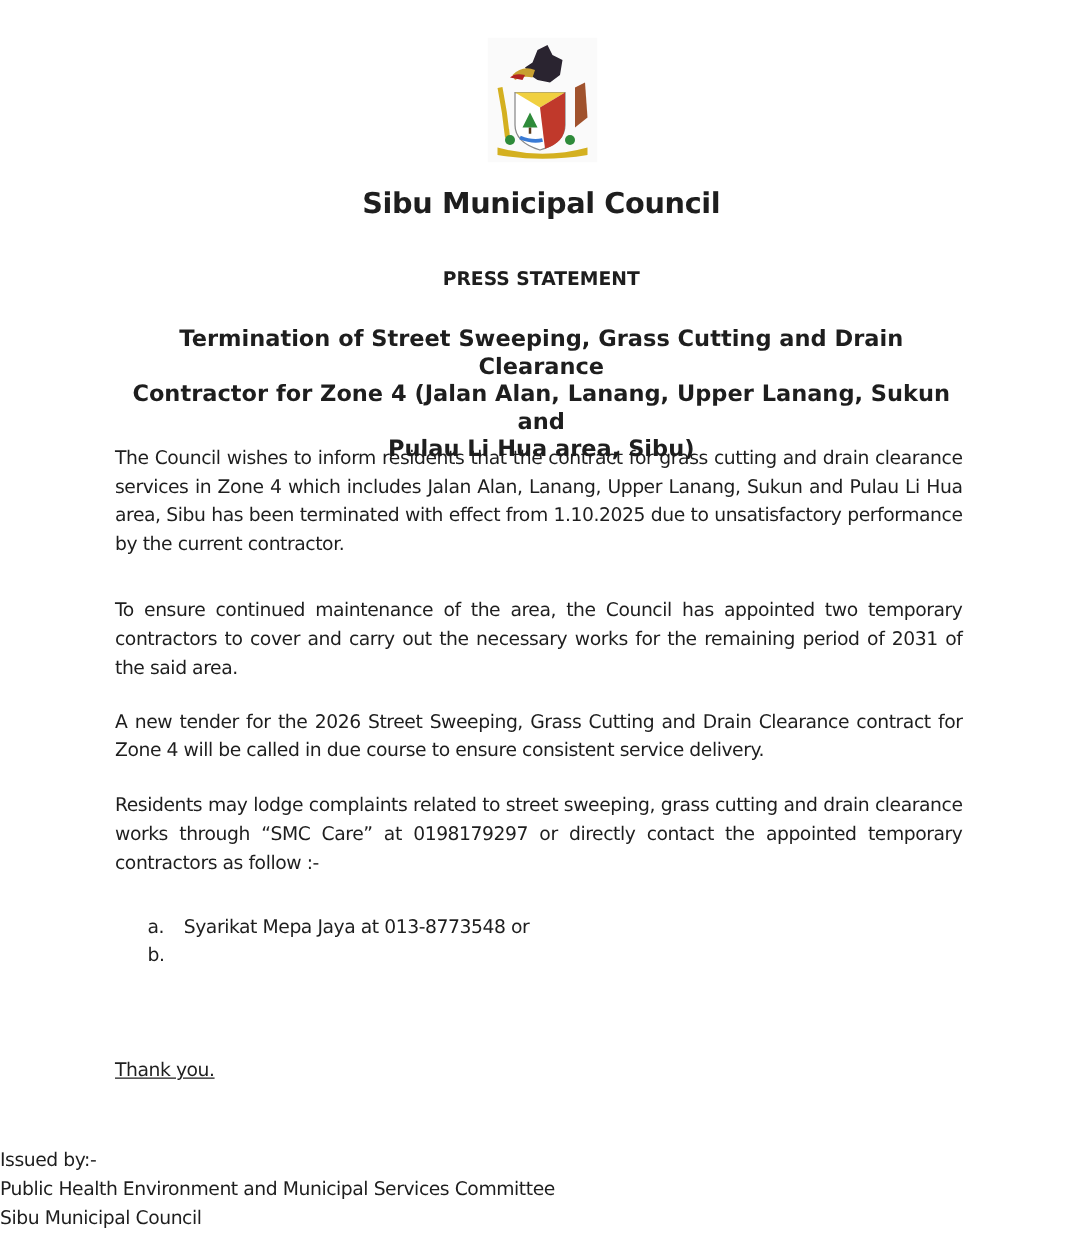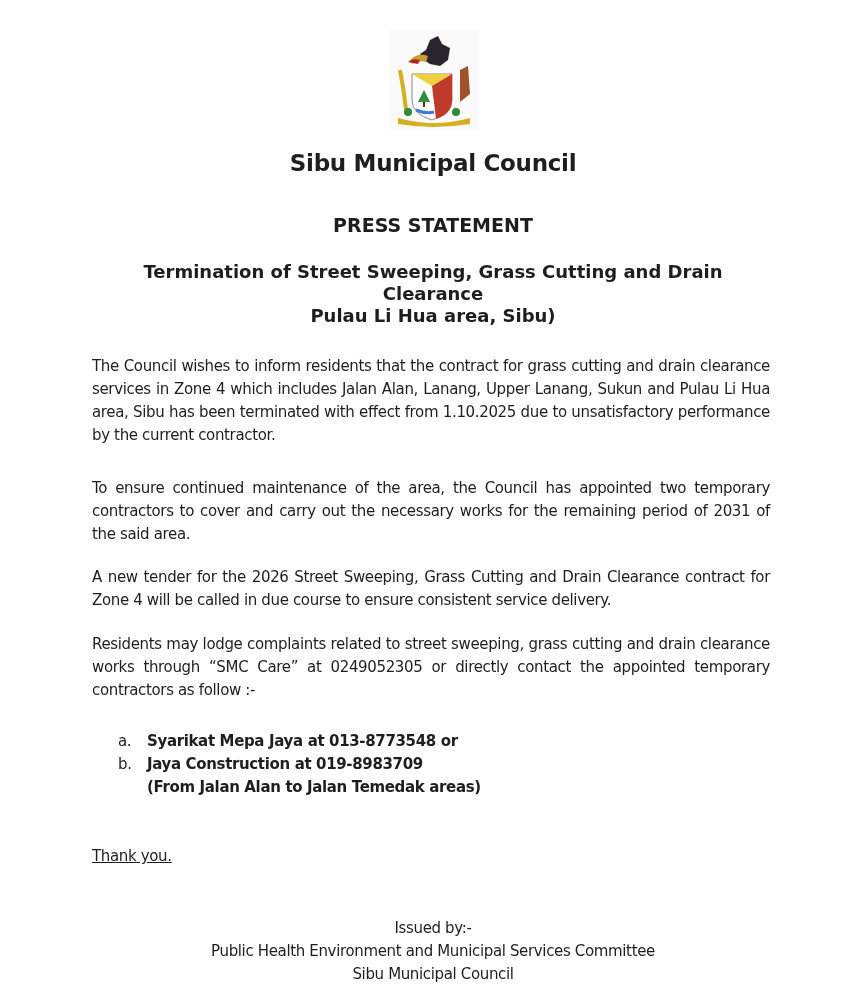--- a/index.html
+++ b/index.html
@@ -11,48 +11,48 @@
   }
   .logo {
     position: absolute; left: 390px; top: 30px; width: 88px; height: 100px;
   }
   .council-title {
     position: absolute; left: 0; right: 0; top: 150px;
     text-align: center; font-size: 23px; font-weight: bold; letter-spacing: -0.3px;
   }
   .press-heading {
     position: absolute; left: 0; right: 0; top: 214px;
-    text-align: center; font-size: 19px; font-weight: bold;
+    text-align: center; font-size: 15px; font-weight: bold;
   }
   .subject {
     position: absolute; left: 92px; right: 92px; top: 261px;
     text-align: center; font-size: 18px; font-weight: bold; line-height: 22px;
   }
   .para {
     position: absolute; left: 92px; width: 678px;
     font-size: 15px; line-height: 23px; text-align: justify;
     letter-spacing: -0.35px;
   }
   .p1 { top: 355px; }
   .p2 { top: 477px; }
   .p3 { top: 566px; }
   .p4 { top: 633px; }
   .contacts {
     position: absolute; left: 118px; top: 730px; width: 500px;
     font-size: 15px; line-height: 23px; letter-spacing: -0.35px;
   }
   .contact { display: flex; }
   .contact .marker { width: 29px; flex: none; }
-  .contact .lines div { white-space: nowrap; font-weight: bold; }
+  .contact .lines div { white-space: nowrap; }
   .thanks {
     position: absolute; left: 92px; top: 847px; font-size: 15px; letter-spacing: -0.35px; text-decoration: underline;
   }
   .issued {
     position: absolute; left: 0; right: 0; top: 917px;
-    text-align: center; font-size: 15px; line-height: 23px; letter-spacing: -0.35px;
+    text-align: left; font-size: 15px; line-height: 23px; letter-spacing: -0.35px;
   }
 </style>
 </head>
 <body>
 
 <div class="logo">
   <svg width="88" height="100" viewBox="0 0 88 100">
     <rect x="0" y="0" width="88" height="100" fill="#fafafa"></rect>
 
     <path d="M40 10 L48 6 L52 14 L60 18 L58 30 L50 36 L40 34 L34 30 L30 24 L36 20 Z" fill="#2a2430"></path>
@@ -73,41 +73,38 @@
     <circle cx="18" cy="82" r="4" fill="#2e8b3a"></circle>
     <circle cx="66" cy="82" r="4" fill="#2e8b3a"></circle>
   </svg>
 </div>
 
 <div class="council-title">Sibu Municipal Council</div>
 <div class="press-heading">PRESS STATEMENT</div>
 
 <div class="subject">
   <div>Termination of Street Sweeping, Grass Cutting and Drain Clearance</div>
+  <div>Contractor for Zone 4 (Jalan Alan, Lanang, Upper Lanang, Sukun and</div>
   <div>Pulau Li Hua area, Sibu)</div>
 </div>
 
 <div class="para p1">The Council wishes to inform residents that the contract for grass cutting and drain clearance services in Zone 4 which includes Jalan Alan, Lanang, Upper Lanang, Sukun and Pulau Li Hua area, Sibu has been terminated with effect from 1.10.2025 due to unsatisfactory performance by the current contractor.</div>
 <div class="para p2">To ensure continued maintenance of the area, the Council has appointed two temporary contractors to cover and carry out the necessary works for the remaining period of 2031 of the said area.</div>
 <div class="para p3">A new tender for the 2026 Street Sweeping, Grass Cutting and Drain Clearance contract for Zone 4 will be called in due course to ensure consistent service delivery.</div>
-<div class="para p4">Residents may lodge complaints related to street sweeping, grass cutting and drain clearance works through “SMC Care” at 0249052305 or directly contact the appointed temporary contractors as follow :-</div>
+<div class="para p4">Residents may lodge complaints related to street sweeping, grass cutting and drain clearance works through “SMC Care” at 0198179297 or directly contact the appointed temporary contractors as follow :-</div>
 
 <div class="contacts">
   <div class="contact">
     <span class="marker">a.</span>
     <div class="lines">
       <div>Syarikat Mepa Jaya at 013-8773548 or</div>
     </div>
   </div>
   <div class="contact">
     <span class="marker">b.</span>
-    <div class="lines">
-      <div>Jaya Construction at 019-8983709</div>
-      <div>(From Jalan Alan to Jalan Temedak areas)</div>
-    </div>
   </div>
 </div>
 
 <div class="thanks">Thank you.</div>
 
 <div class="issued">
   <div>Issued by:-</div>
   <div>Public Health Environment and Municipal Services Committee</div>
   <div>Sibu Municipal Council</div>
 </div>

